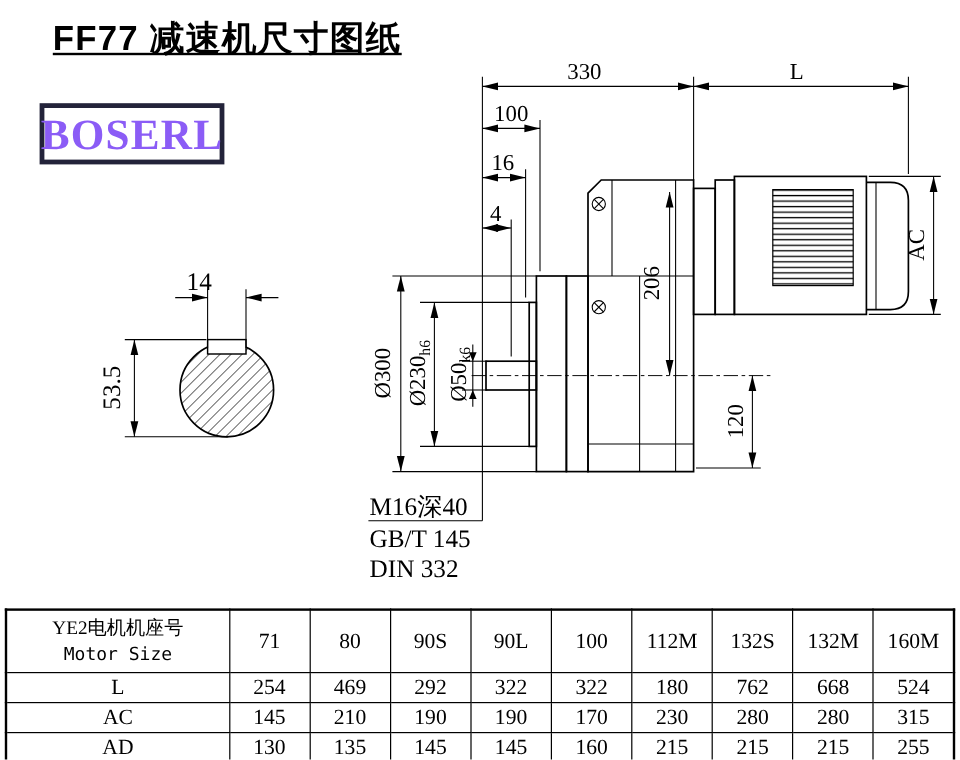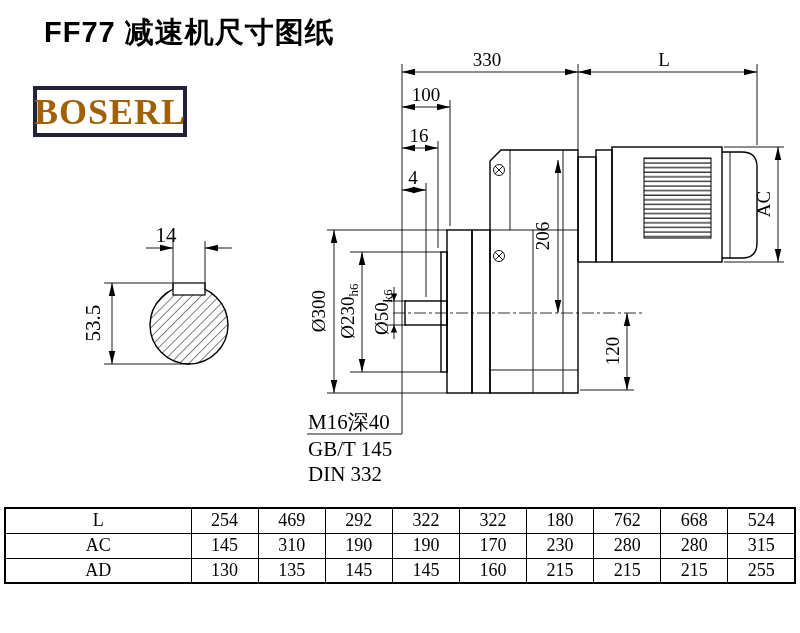--- a/index.html
+++ b/index.html
@@ -1,26 +1,26 @@
 <!DOCTYPE html>
 <html><head>
 <meta charset="utf-8">
 <style>
   * { margin:0; padding:0; box-sizing:border-box; }
   html,body { width:800px; height:633px; background:#ffffff; overflow:hidden; position:relative;
               font-family:"Liberation Sans", sans-serif; color:#000; }
 
   .page-title { position:absolute; left:44px; top:13px; font-size:29px; font-weight:bold;
-                letter-spacing:1px; white-space:nowrap; }
+                letter-spacing:1px; white-space:nowrap;text-decoration:underline; }
 
   .brand-box { position:absolute; left:33px; top:86px; width:154px; height:51px;
                border:4px solid #23233a; display:flex; align-items:center; justify-content:center;
                background:#fff; }
   .brand-text { font-family:"Liberation Serif", serif; font-size:36px; font-weight:bold;
-                color:#a16207; letter-spacing:1px; line-height:1; }
+                color:#8b5cf6; letter-spacing:1px; line-height:1; }
 
   svg.drawing { position:absolute; left:0; top:0; }
   .drawing text { font-family:"Liberation Serif","DejaVu Serif",serif; font-size:19px; fill:#000; }
   .drawing text.big { font-size:21px; }
   .drawing .sub { font-size:13px; }
   .ol  { fill:none; stroke:#000; stroke-width:1.4; }
   .th  { fill:none; stroke:#000; stroke-width:0.9; }
   .dl  { fill:none; stroke:#000; stroke-width:0.9; }
   .cl  { fill:none; stroke:#000; stroke-width:0.8; stroke-dasharray:12 3 3 3; }
 
@@ -167,36 +167,51 @@
     <text class="big" x="308" y="481">DIN 332</text>
   </g>
 </svg>
 
 <table class="dim-table">
   <colgroup>
       <col style="width:186px">
       <col span="9">
     </colgroup>
   <tbody>
+    <tr class="hdr">
+      <td>
+        <div class="hdr-cn">YE2电机机座号</div>
+        <div class="hdr-en">Motor Size</div>
+      </td>
+      <td>71</td>
+      <td>80</td>
+      <td>90S</td>
+      <td>90L</td>
+      <td>100</td>
+      <td>112M</td>
+      <td>132S</td>
+      <td>132M</td>
+      <td>160M</td>
+    </tr>
     <tr>
       <td>L</td>
       <td>254</td>
       <td>469</td>
       <td>292</td>
       <td>322</td>
       <td>322</td>
       <td>180</td>
       <td>762</td>
       <td>668</td>
       <td>524</td>
     </tr>
     <tr>
       <td>AC</td>
       <td>145</td>
-      <td>310</td>
+      <td>210</td>
       <td>190</td>
       <td>190</td>
       <td>170</td>
       <td>230</td>
       <td>280</td>
       <td>280</td>
       <td>315</td>
     </tr>
     <tr>
       <td>AD</td>

